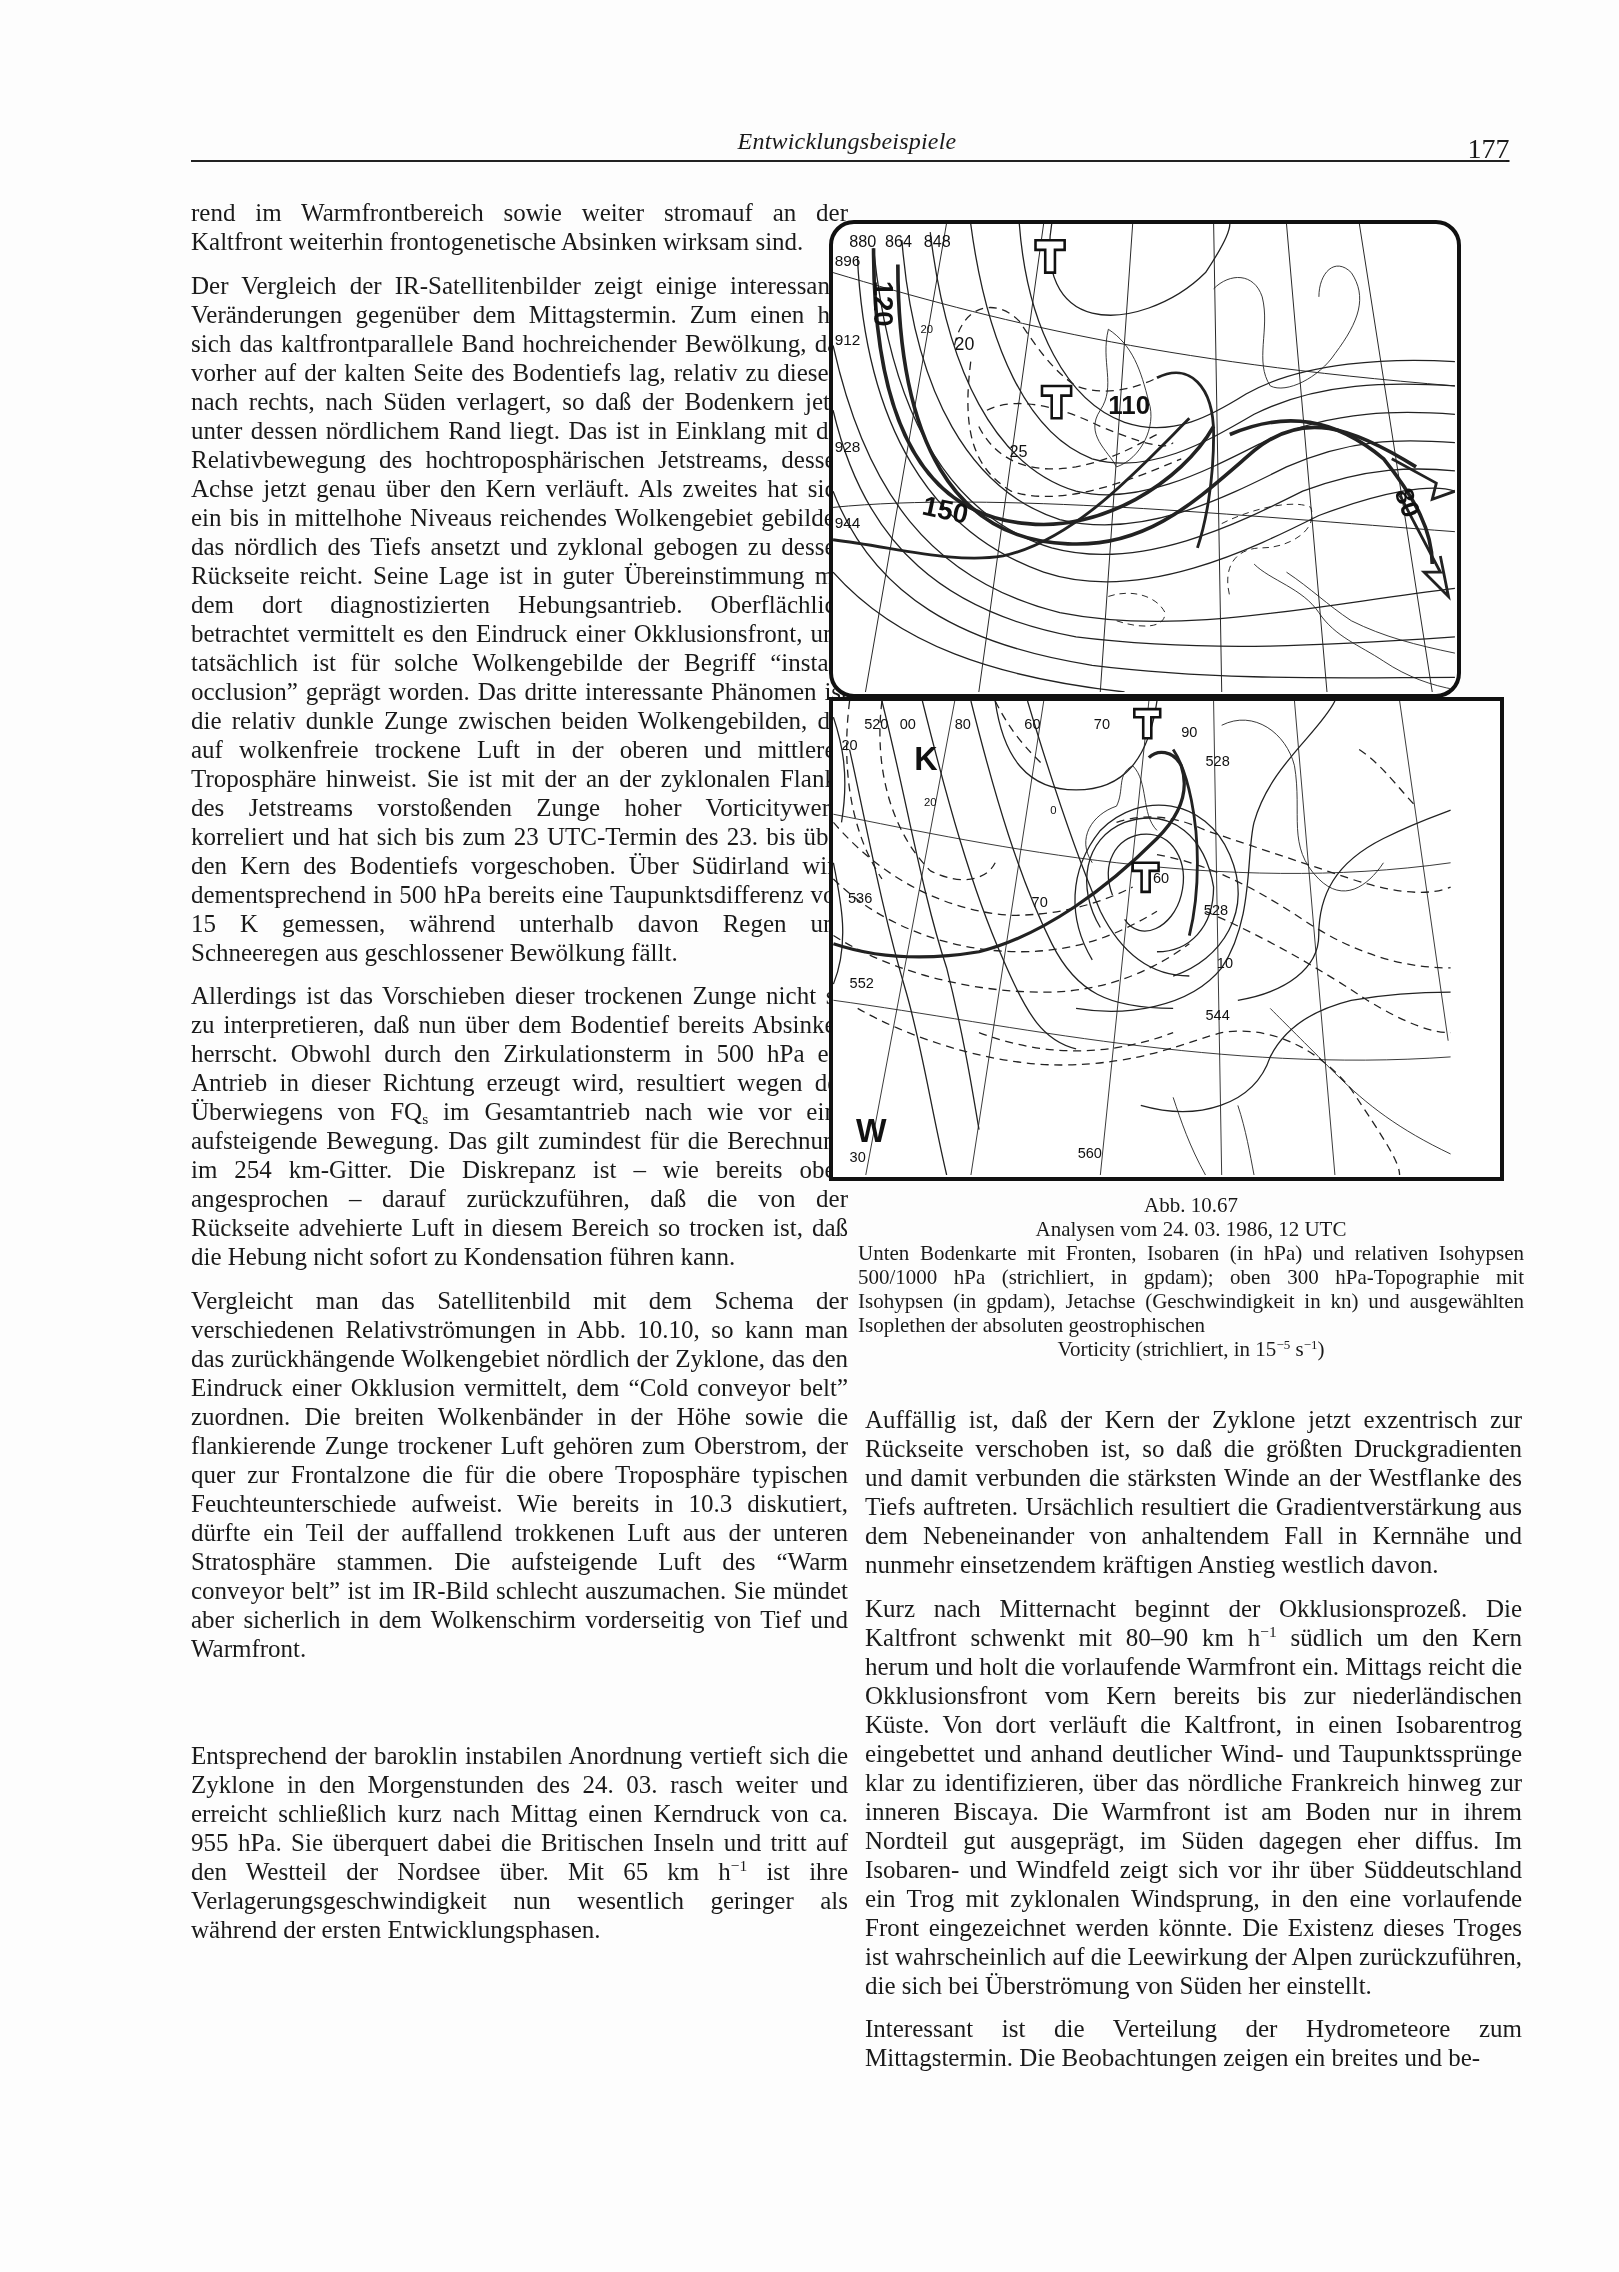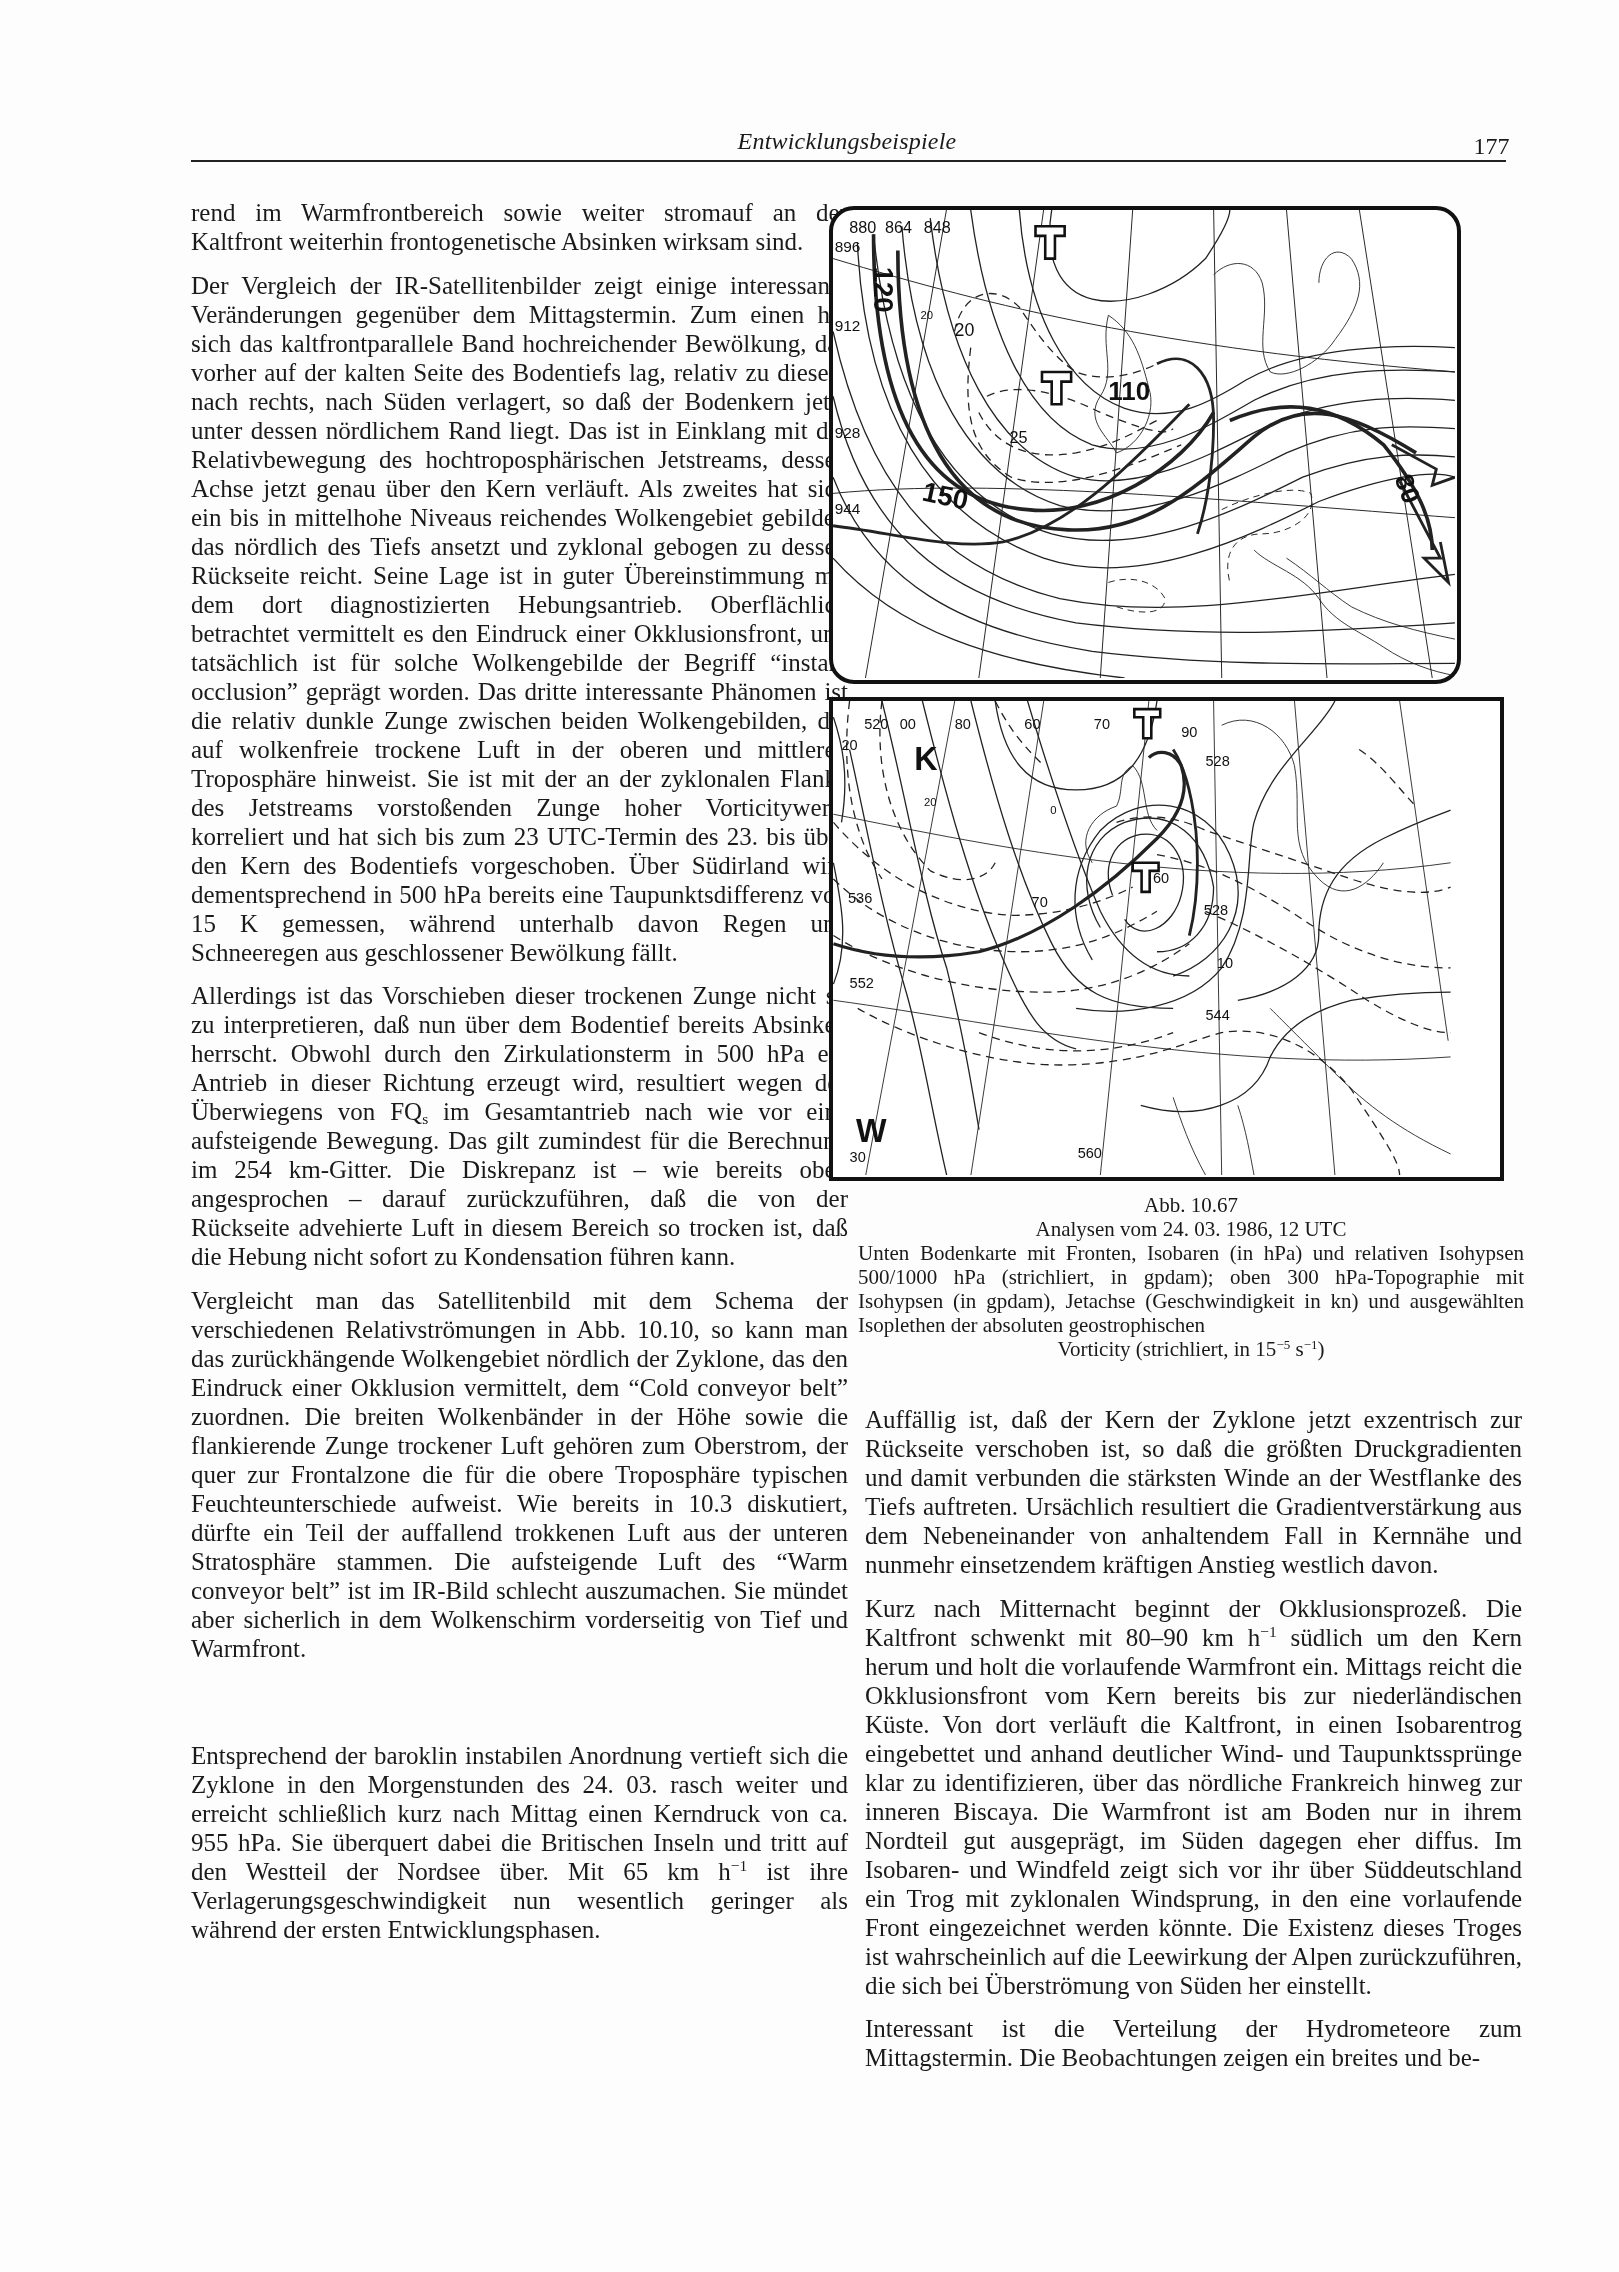--- a/index.html
+++ b/index.html
@@ -2,34 +2,34 @@
 <html style="font-size:13px"><head>
 <meta charset="utf-8">
 <style>
   html, body { margin: 0; padding: 0; background: #fdfdfd; }
   body { width: 1619px; height: 2273px; position: relative; overflow: hidden;
          font-family: "Liberation Serif", "DejaVu Serif", serif; color: #1a1a1a; }
   .abs { position: absolute; margin-left: 40px; }
   .running-head { left: 151px; top: 128px; width: 1312px; height: 32px; }
   .running-title { position: absolute; left: 0; width: 1312px; text-align: center; top: 0;
                    font-style: italic; font-size: 24px; letter-spacing: 0.2px; }
-  .page-number { position: absolute; right: -6.5px; top: 4.9px; font-size: 24px; }
+  .page-number { position: absolute; right: -6.5px; top: 4.9px; font-size: 28px; text-decoration: underline; }
   .head-rule { left: 151px; top: 160px; width: 1315px; height: 0; border-top: 2px solid #222; }
 
   .col { font-size: 25px; line-height: 29px; text-align: justify; hyphens: manual; }
   .col p { margin: 0 0 14.6px 0; }
   .col-left { left: 151px; top: 198px; width: 657px; }
   .col-right-text { left: 825px; width: 657px; }
 
   .section-heading { font-weight: bold; font-size: 25.5px; margin: 0 0 11.3px 0; }
   .section-heading .num { display: inline-block; width: 84px; }
 
   .map { position: absolute; border: 4.9px solid #111; background: #fff; box-sizing: border-box; overflow: hidden; }
   .map svg { position: absolute; left: 0; top: 0; }
-  .map-top { left: 829px; top: 206px; width: 632px; height: 478px; border-radius: 25px; }
+  .map-top { left: 829px; top: 220px; width: 632px; height: 478px; border-radius: 25px; }
   .map-bottom { left: 829px; top: 697px; width: 675px; height: 484px; text-align: center; }
 
   .caption { left: 818px; top: 1193px; width: 666px; font-size: 21px; line-height: 24px; }
   .caption .c-center { text-align: center; }
   .caption .c-just { text-align: justify; text-align-last: left; }
   sup { font-size: 0.62em; vertical-align: 0.55em; line-height: 0; }
   sub { font-size: 0.62em; vertical-align: -0.25em; line-height: 0; }
 </style>
 </head>
 <body>

